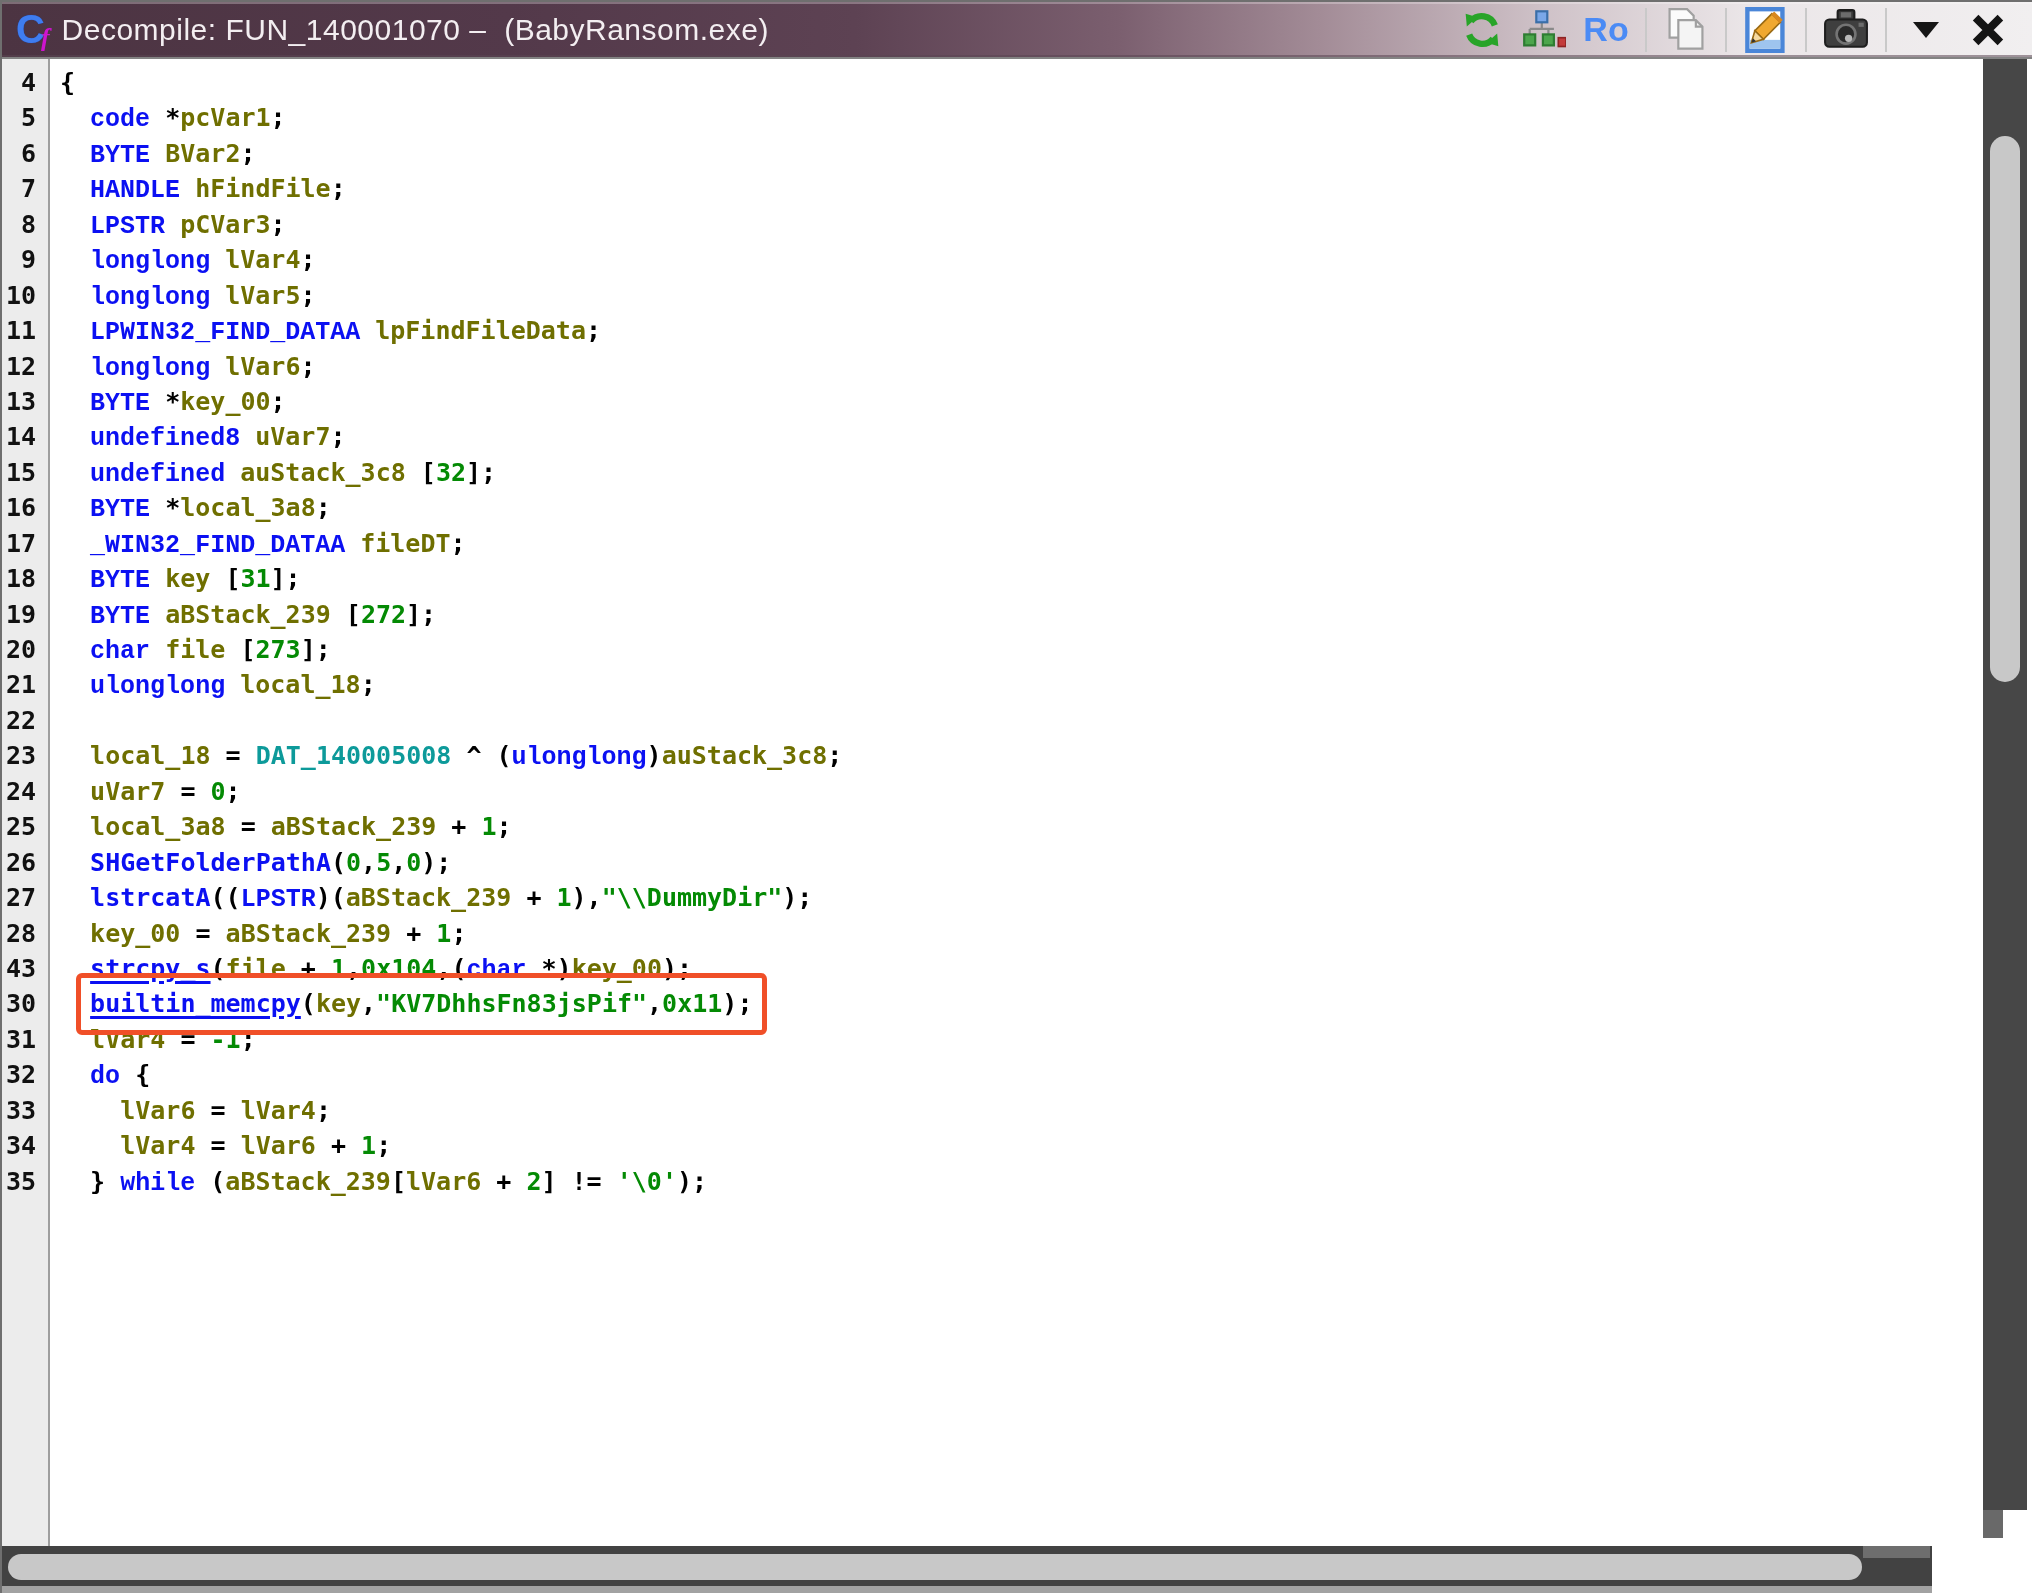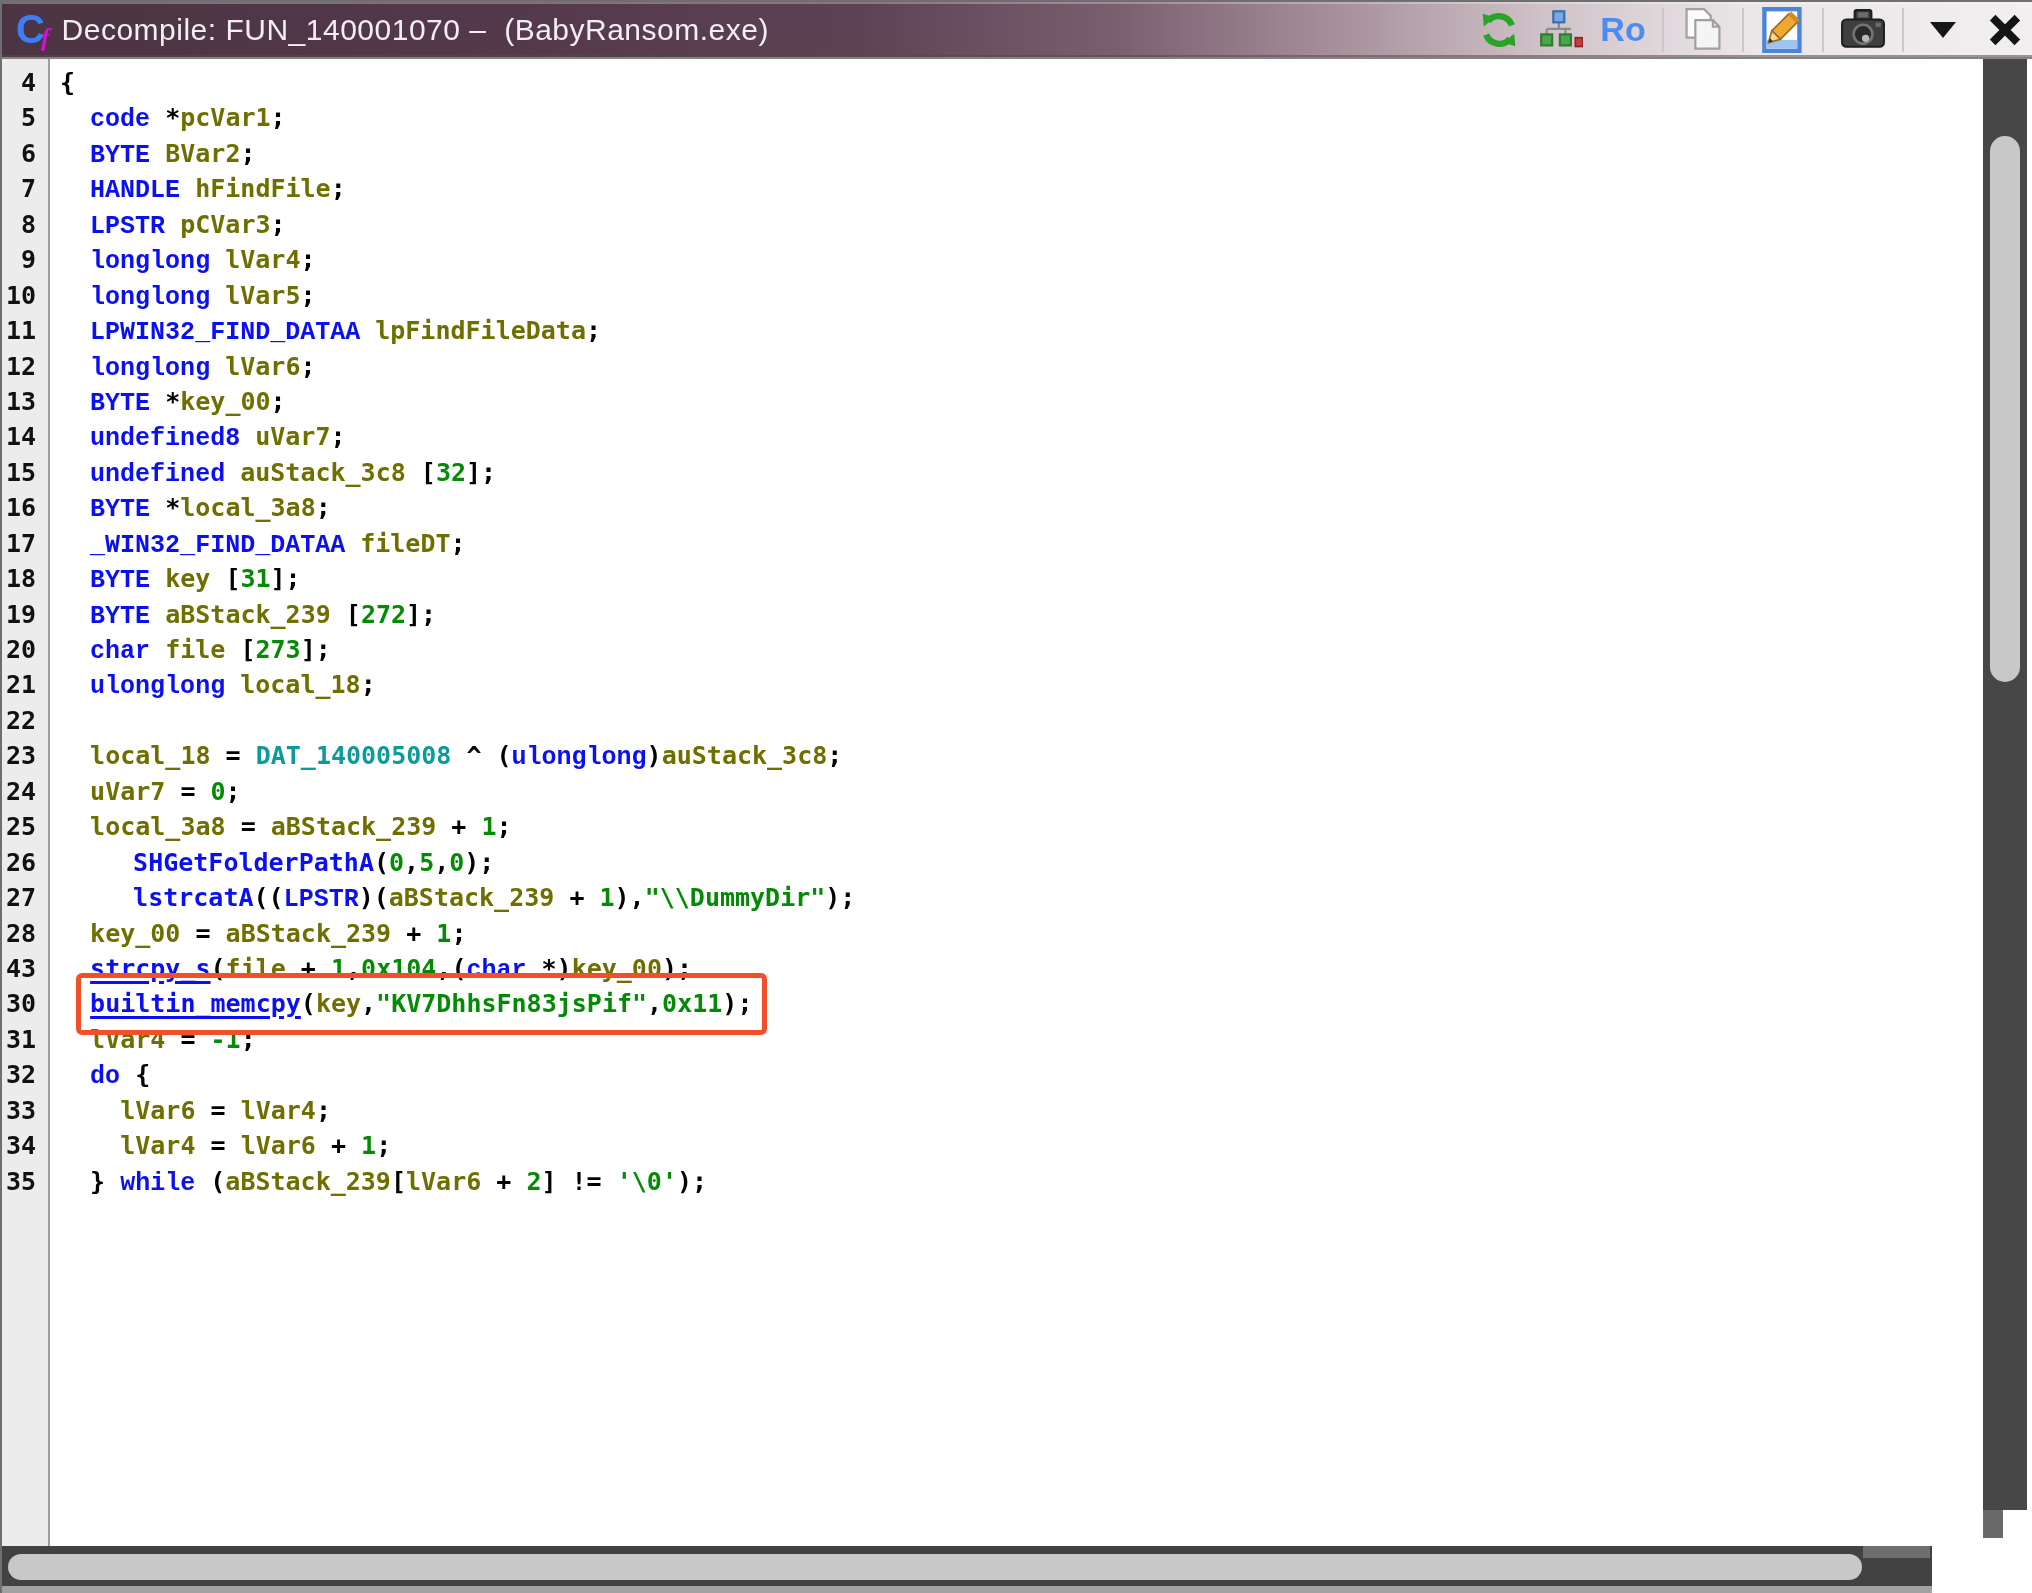--- a/index.html
+++ b/index.html
@@ -16,21 +16,21 @@
     box-shadow:inset 0 2px 0 rgba(255,255,255,.28), inset 0 -2px 0 rgba(90,70,82,.55);
     border-bottom:2px solid #838383;
   }
   .dc-icon{margin-left:14px;display:flex;align-items:flex-start;line-height:1;user-select:none;}
   .dc-icon .c{font-family:"Liberation Sans",sans-serif;font-weight:bold;font-size:40px;color:#3f7df0;text-shadow:0 0 1px #1a4dbd;}
   .dc-icon .f{font-family:"Liberation Serif",serif;font-style:italic;font-weight:bold;font-size:26px;color:#cf14cf;margin:16px 0 0 -4px;}
   .title-text{
     margin-left:12px;color:#f3eef1;font-family:Liberation Sans, sans-serif;
     font-size:30px;letter-spacing:.5px;white-space:pre;
   }
-  .tb-icons{position:absolute;right:4px;top:0;height:100%;display:flex;align-items:center;gap:16px;}
+  .tb-icons{position:absolute;right:21px;top:0;height:100%;display:flex;align-items:center;gap:16px;}
   .tb-btn{display:flex;align-items:center;justify-content:center;width:46px;height:46px;cursor:pointer;}
   .tb-sep{width:2px;height:44px;background:#c9c9c9;}
   .ro-label{font-family:"Liberation Sans",sans-serif;font-weight:bold;font-size:34px;color:#4b8bf5;}
   .dd-tri{width:0;height:0;border-left:13px solid transparent;border-right:13px solid transparent;border-top:16px solid #161616;}
   
   .main{
     position:relative;display:flex;height:1487px;
   }
   .code-pane{
     flex:1 1 auto;overflow:hidden;position:relative;
@@ -39,21 +39,21 @@
   }
   .line{display:flex;height:35.45px;line-height:35.45px;position:relative;font-size:25px;font-weight:bold;}
   .line.boxed{z-index:3;}
   .ln{width:34px;flex:0 0 34px;text-align:right;color:#111;}
   .codetext{padding-left:24px;white-space:pre;color:#000;}
   .tok-k{color:#0b10f2;font-family:Liberation Mono, monospace;}
   .tok-v{color:#6f6f00;}
   .tok-n{color:#048a04;}
   .tok-s{color:#048a04;}
   .tok-g{color:#0d9a9a;}
-  .tok-f{color:#0b10f2;margin-left:43px;}
+  .tok-f{color:#0b10f2;}
   .tok-fu{color:#0b10f2;text-decoration:underline;text-decoration-thickness:2.5px;text-underline-offset:4px;}
   .tok-p{color:#000;}
   .hl-box{
     display:inline-block;border:5px solid #f04f28;border-radius:6px;
     padding:8px 10px 8px 9px;margin:-13px -15px -13px -14px;
     background:transparent;
   }
   
   .vscroll{flex:0 0 49px;position:relative;background:#ffffff;}
   .vtrack{position:absolute;left:0;top:0;width:44px;bottom:36px;background:#474747;}

